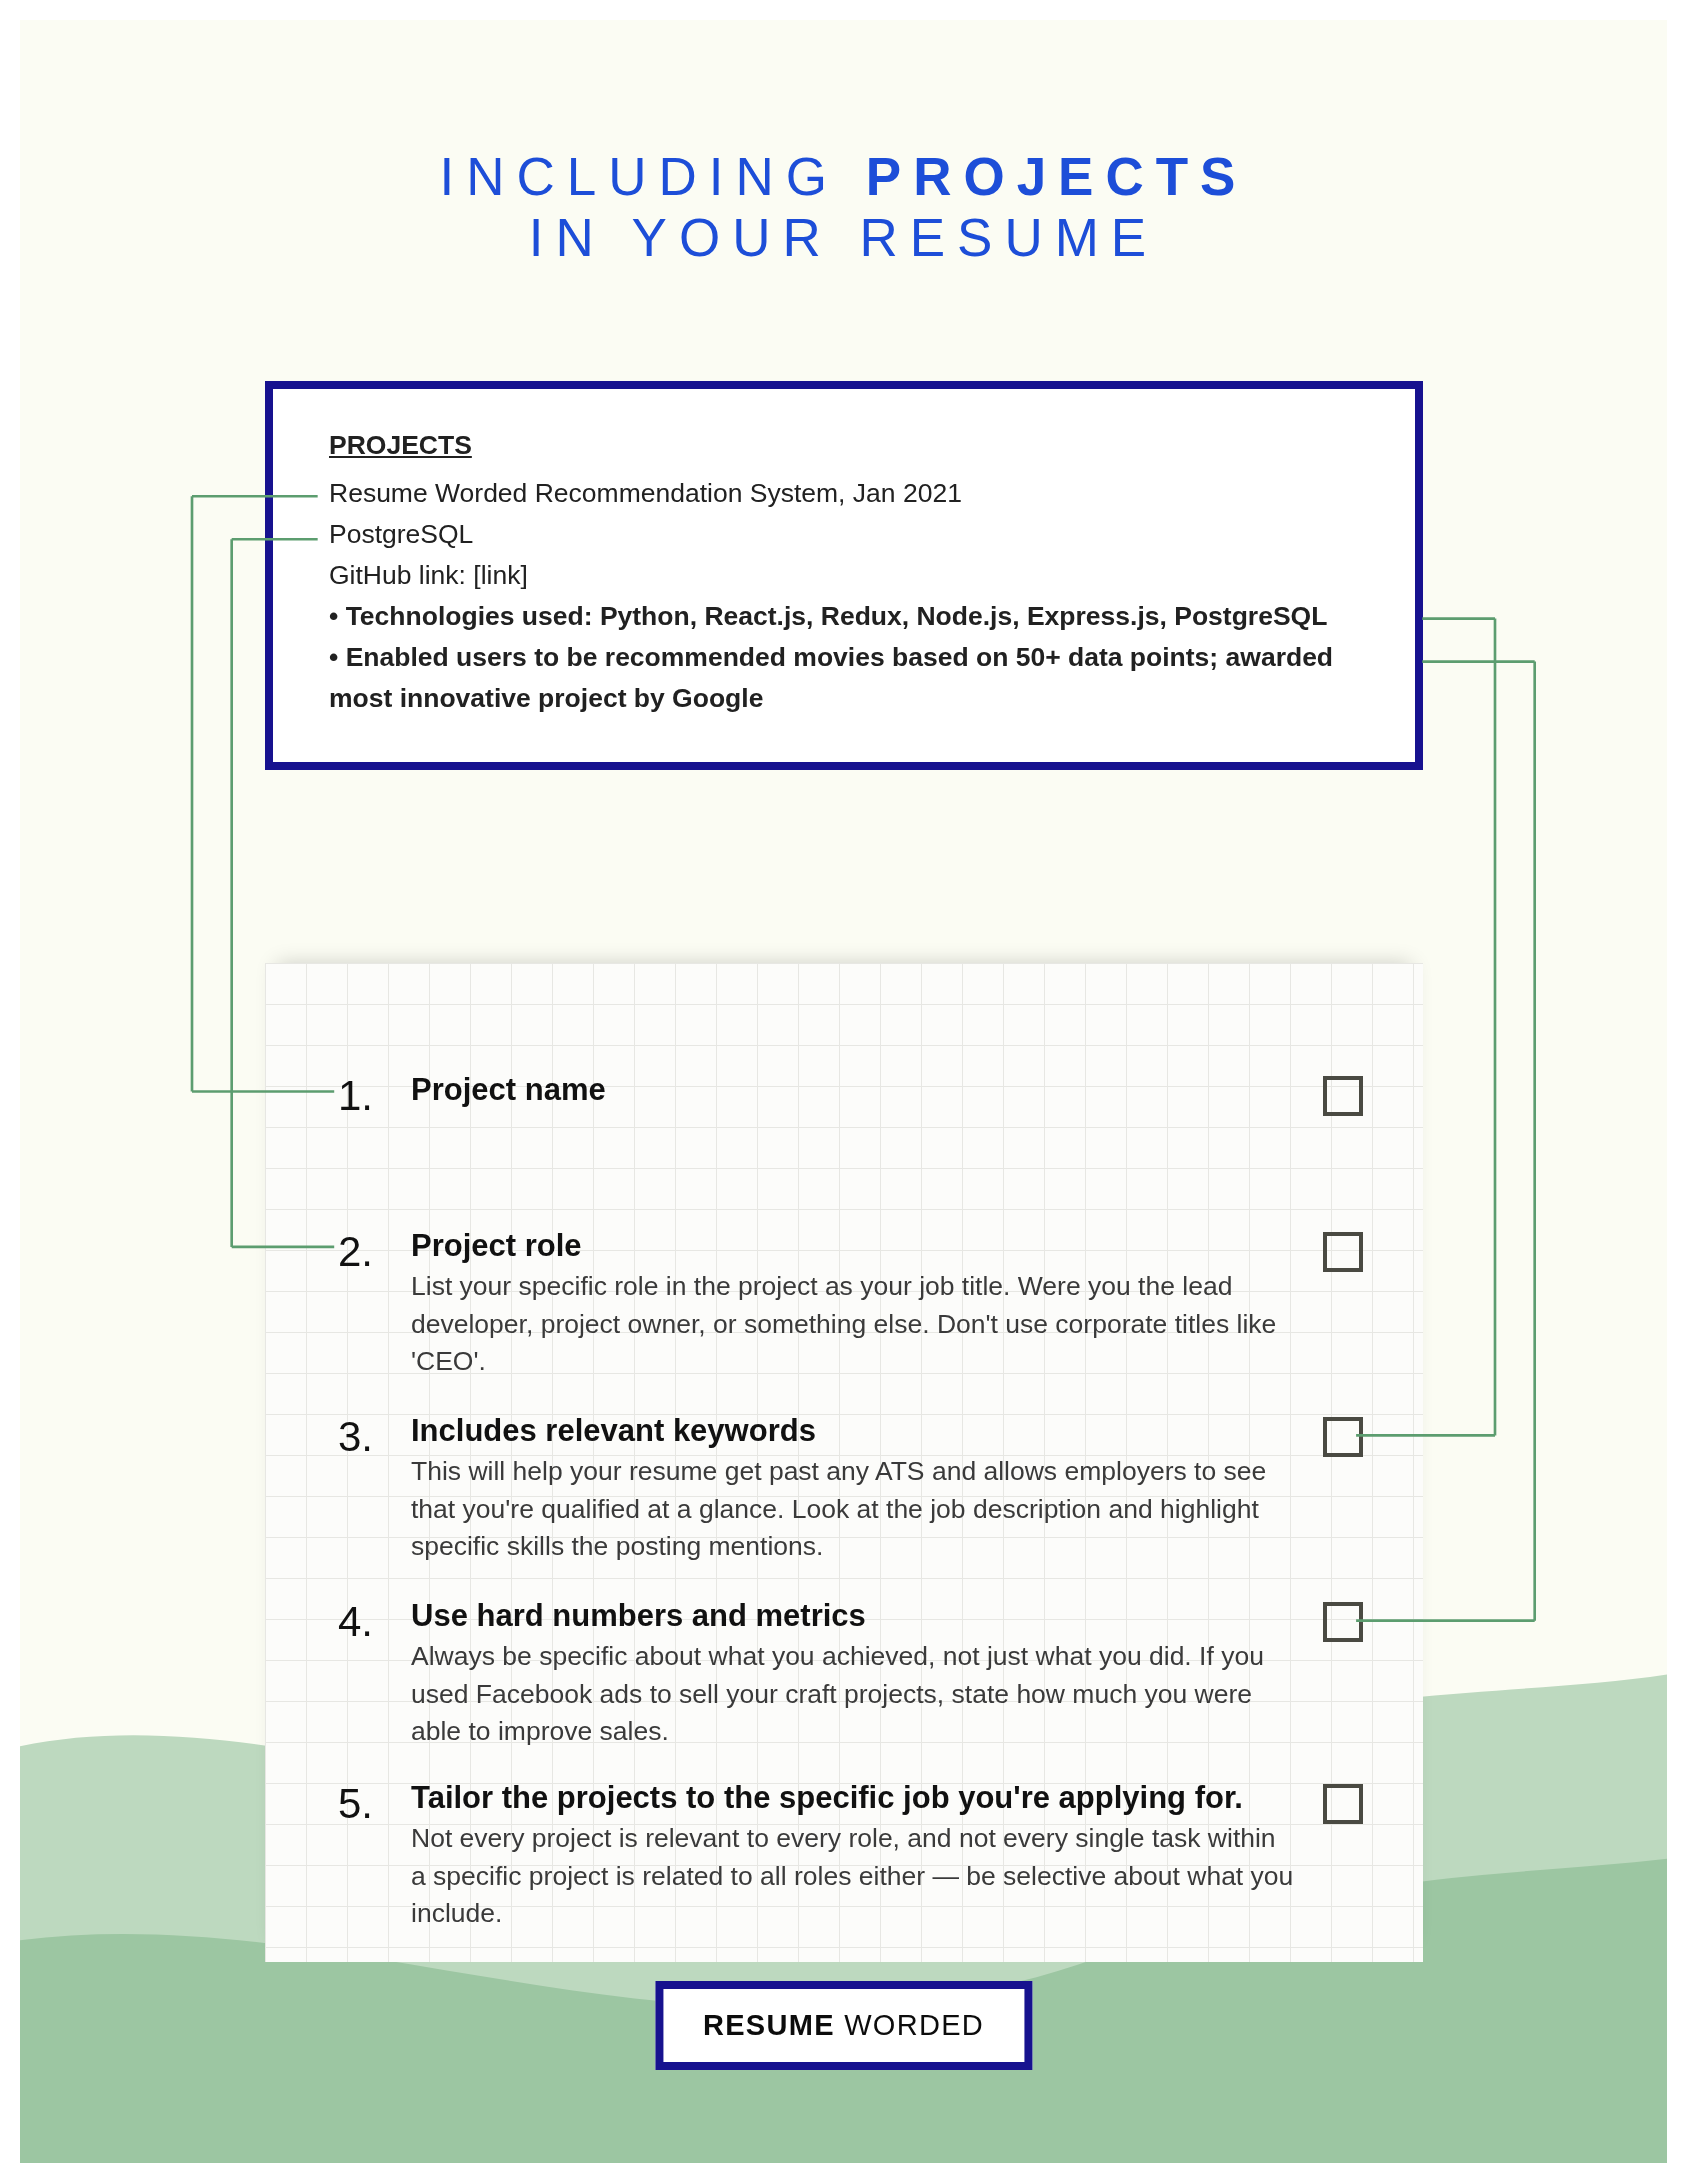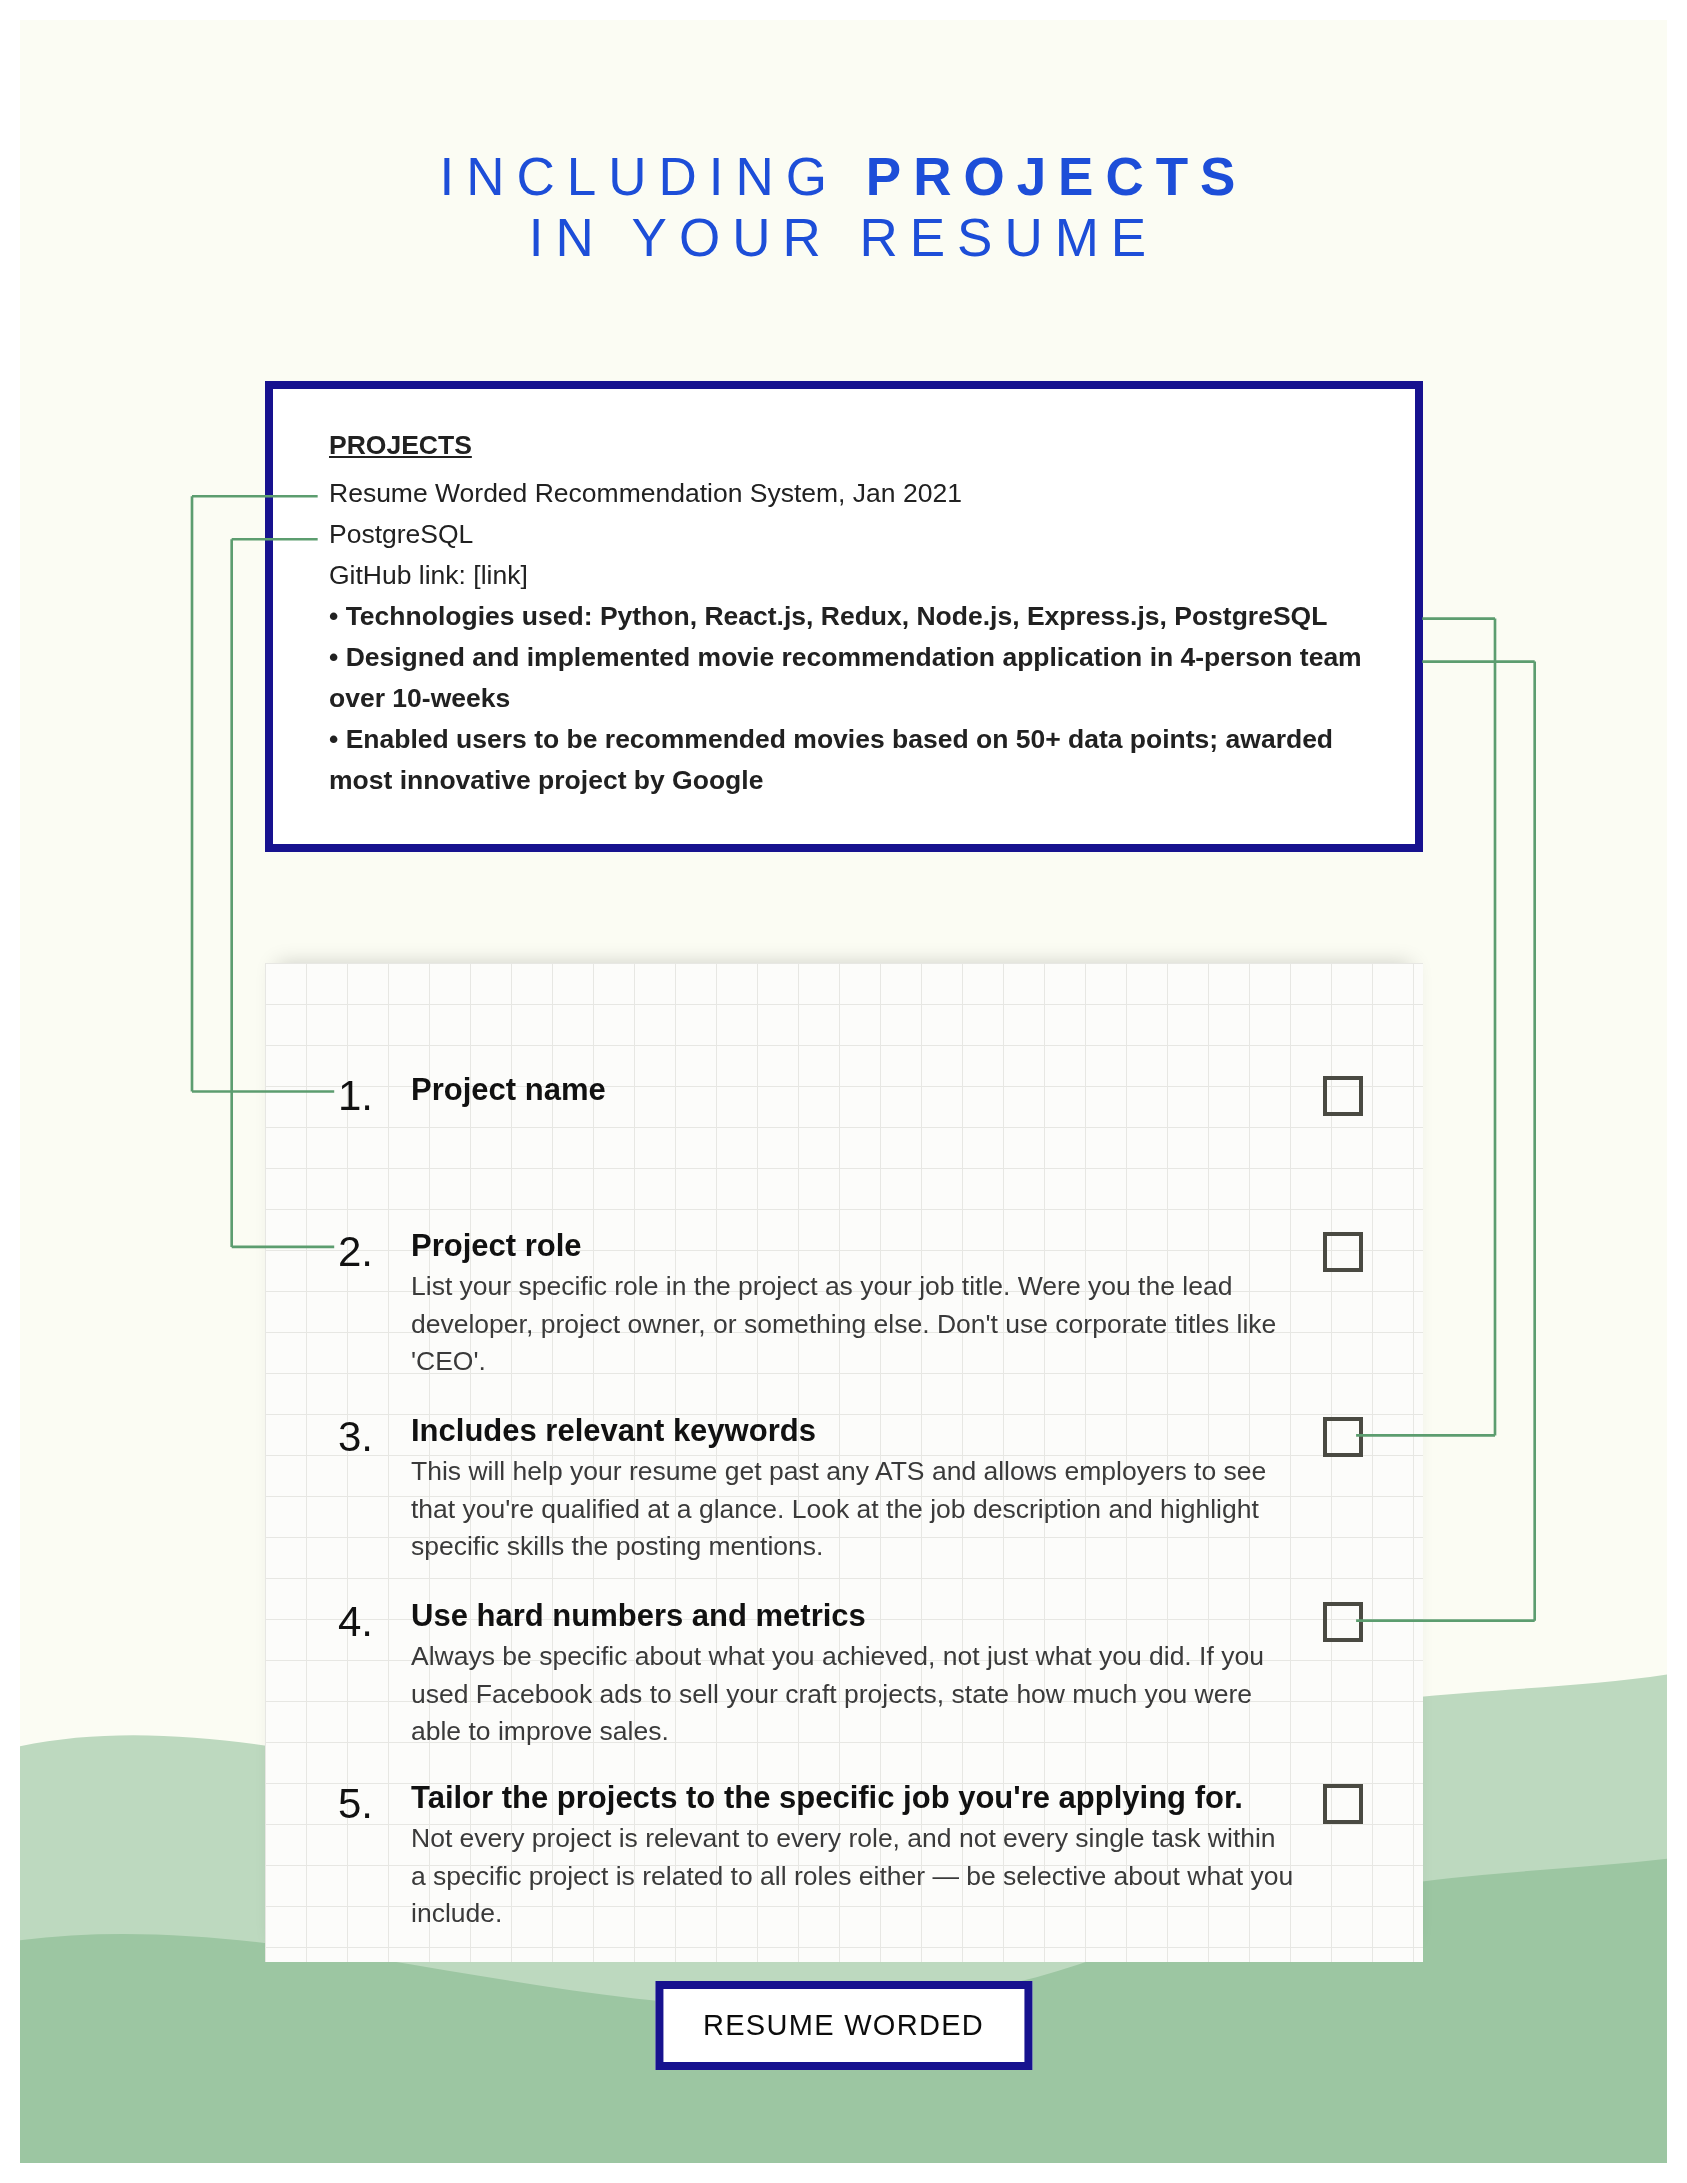--- a/index.html
+++ b/index.html
@@ -130,21 +130,21 @@
     bottom: 93px;
     left: 50%;
     transform: translateX(-50%);
     border: 8px solid #17128f;
     background: #ffffff;
     padding: 20px 40px;
     font-size: 29px;
     letter-spacing: 1.3px;
     color: #0c0c0c;
   }
-  .logo-badge .b { font-weight: 400; text-align: right; }
+  .logo-badge .b { font-weight: 700; text-align: right; }
   .logo-badge .n { font-weight: 400; }
 </style>
 </head>
 <body>
 
 <div class="page">
 
   <div class="wave" style="bottom:-99px">
     <svg viewBox="0 0 3000 1200" preserveAspectRatio="none">
       <path d="M0,500 C500,200 1200,720 1800,480 C2300,280 2700,380 3000,260 L3000,1200 L0,1200 Z" fill="#bdd9bf"></path>
@@ -162,21 +162,20 @@
     <span class="line2">IN YOUR RESUME</span>
   </div>
 
   <div class="sample-box">
     <div class="section-title">PROJECTS</div>
     <div>Resume Worded Recommendation System, Jan 2021</div>
     <div>PostgreSQL</div>
     <div>GitHub link: [link]</div>
     <ul>
       <li>Technologies used: Python, React.js, Redux, Node.js, Express.js, PostgreSQL</li>
-      <li>Designed and implemented movie recommendation application in 4-person team over 10-weeks</li>
       <li>Enabled users to be recommended movies based on 50+ data points; awarded most innovative project by Google</li>
     </ul>
   </div>
 
   <div class="checklist-card">
     <div class="check-row row1">
       <div class="check-num">1.</div>
       <div class="check-text">
         <div class="t">Project name</div>
       </div>

